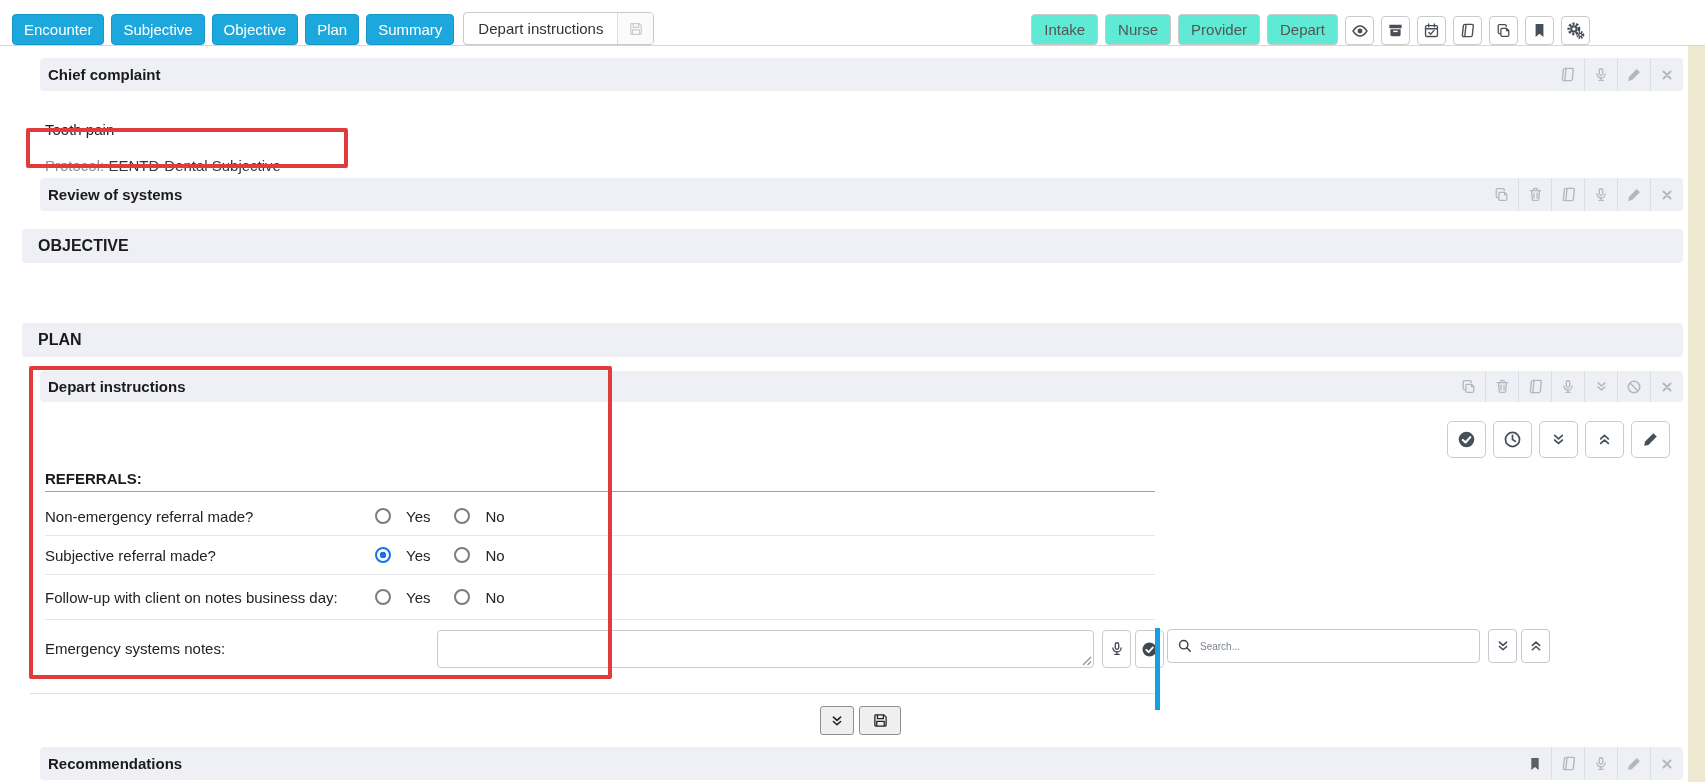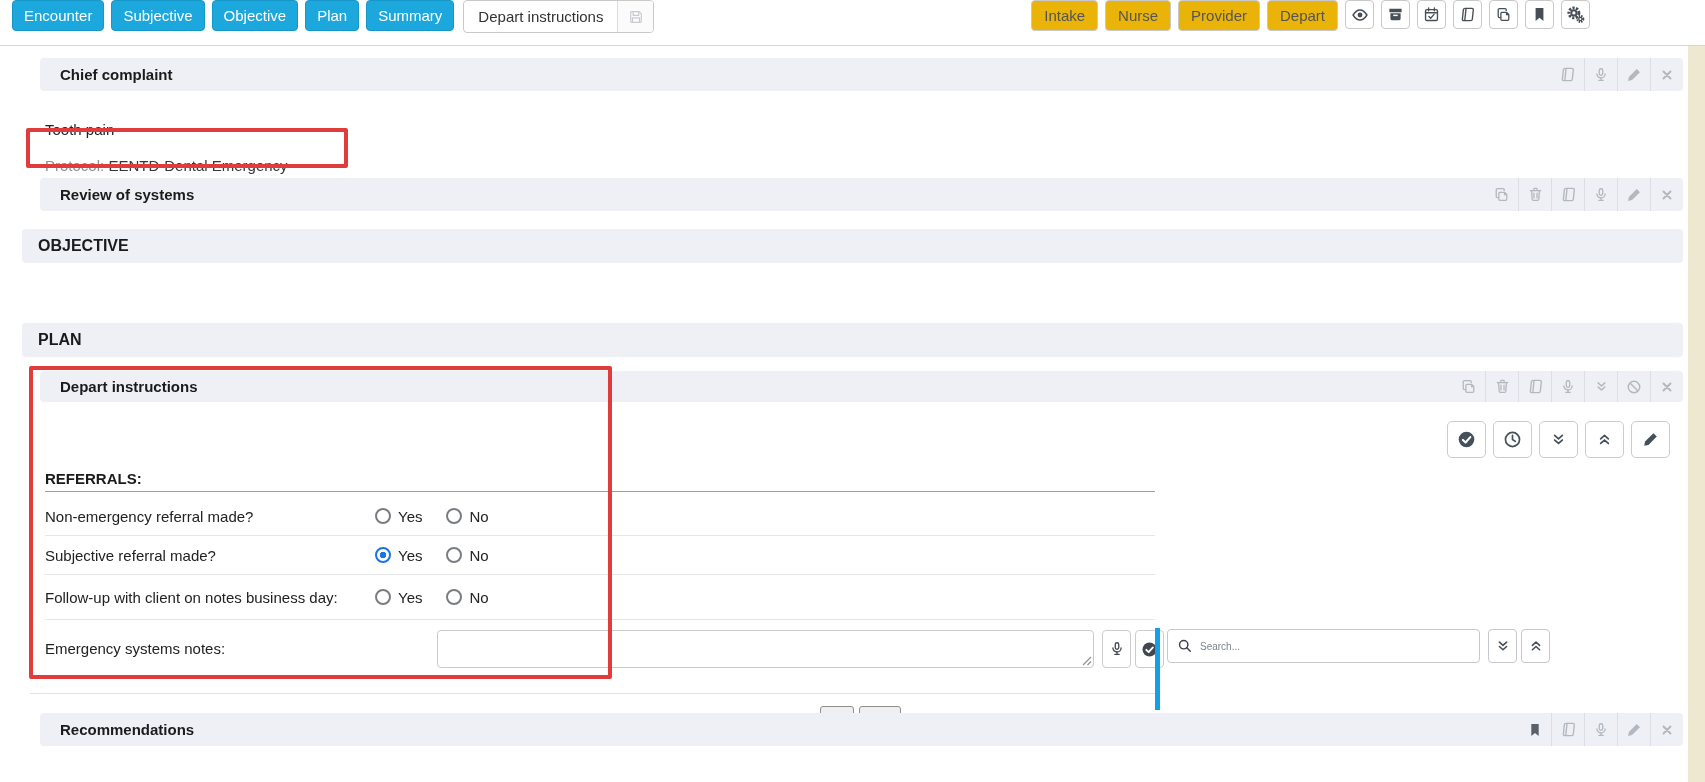--- a/index.html
+++ b/index.html
@@ -5,40 +5,40 @@
   * { margin:0; padding:0; box-sizing:border-box; }
   html,body { background:#fff; }
   #page {
     position:relative; width:1705px; height:782px; overflow:hidden;
     background:#fff; font-family:"Liberation Sans", sans-serif; font-size:15px; color:#212529;
   }
   svg.ic { display:block; }
 
   
   .toolbar { position:absolute; left:0; top:0; width:100%; height:46px; background:#fff;
-    border-bottom:1px solid #d6d6d6; display:flex; align-items:flex-start; gap:7px; padding:0 115px 0 12px; z-index:5; }
+    border-bottom:1px solid #d6d6d6; display:flex; align-items:flex-end; gap:7px; padding:0 115px 0 12px; z-index:5; }
   .btab { height:31px; padding:0 11px; background:#1CA8DD; border:1px solid #1697c9; border-radius:4px;
     color:#fff; display:flex; align-items:center; cursor:pointer; }
   .note-group { height:33px; display:flex; align-items:stretch; border:1px solid #c9c9c9; border-radius:4px;
     background:#fff; overflow:hidden; margin-left:2px; }
   .note-label { padding:0 14px; display:flex; align-items:center; color:#333; }
   .note-save { width:36px; border-left:1px solid #dcdcdc; background:#fbfbfb; color:#c7cbd1;
     display:flex; align-items:center; justify-content:center; }
   .tb-spacer { flex:1; }
-  .stage { height:31px; padding:0 12px; background:#eab308; border:1px solid #c9c9c9; border-radius:4px;
+  .stage { height:31px; padding:0 12px; background:#5eead4; border:1px solid #c9c9c9; border-radius:4px;
     color:#555; display:flex; align-items:center; cursor:pointer; }
   .icobtn { width:29px; height:29px; background:#fff; border:1px solid #c9c9c9; border-radius:4px;
     color:#474e56; display:flex; align-items:center; justify-content:center; cursor:pointer; }
 
   
   .edge-strip { position:absolute; right:0; top:46px; width:17px; height:736px; background:#efe8d1; }
 
   
   .hdr { position:absolute; left:40px; right:22px; height:33px; background:#eef0f5; border-radius:4px;
-    display:flex; align-items:center; padding-left:20px; font-weight:bold; color:#1b1b1b; }
+    display:flex; align-items:center; padding-left:8px; font-weight:bold; color:#1b1b1b; }
   .cat { position:absolute; left:22px; right:22px; height:34px; background:#eef0f5; border-radius:4px;
     display:flex; align-items:center; padding-left:16px; font-weight:bold; font-size:16px; color:#1b1b1b; }
   .acts { margin-left:auto; display:flex; align-items:stretch; height:100%; font-weight:normal; }
   .act { width:33px; display:flex; align-items:center; justify-content:center; color:#b2b7c0; cursor:pointer; }
   .act + .act { border-left:1px solid #dcdee5; }
   .act.dark { color:#596069; }
 
   .plain-text { position:absolute; left:45px; color:#222;margin-top:18px; }
   .proto-label { color:#8a8f97; }
   .proto-value { color:#33373c; }
@@ -49,21 +49,21 @@
   
   .tools { position:absolute; top:421px; right:35px; display:flex; gap:7px; }
   .toolbtn { width:39px; height:37px; background:#fff; border:1px solid #ccc; border-radius:5px;
     color:#46505a; display:flex; align-items:center; justify-content:center; cursor:pointer; }
 
   .referrals-h { position:absolute; left:45px; top:470px; width:1110px; padding-bottom:4px;
     border-bottom:1px solid #99a0a8; font-weight:bold; color:#1b1b1b; }
   .qrow { position:absolute; left:45px; width:1110px; border-bottom:1px solid #e4e6ea;
     display:flex; align-items:center; color:#222; }
   .qopts { position:absolute; left:330px; display:flex; align-items:center; gap:24px; }
-  .opt { display:flex; align-items:center; gap:7px; }
+  .opt { display:flex; align-items:center; gap:15px; }
   input[type=radio] { appearance:none; -webkit-appearance:none; width:16px; height:16px; border:2px solid #797d82;
     border-radius:50%; background:#fff; cursor:pointer; }
   input[type=radio]:checked { border-color:#1a73e8; background:radial-gradient(circle,#1a73e8 36%,#fff 42%); }
 
   .notes-area { position:absolute; left:437px; top:630px; width:657px; height:38px; border:1px solid #c7cacf;
     border-radius:4px; background:#fff; resize:none; font-family:"Liberation Sans",sans-serif; font-size:15px;
     padding:6px 8px; color:#222; outline:none; }
   .grip { position:absolute; left:1082px; top:656px; color:#8d9097; pointer-events:none; }
   .sqbtn { position:absolute; top:630px; width:29px; height:38px; background:#fff; border:1px solid #ccc;
     border-radius:4px; color:#40474f; display:flex; align-items:center; justify-content:center; cursor:pointer; }
@@ -271,21 +271,21 @@
       <span class="act">
           <svg class="ic" width="14" height="14">
             <use href="#i-close"></use>
           </svg>
         </span>
     </div>
   </div>
   <div class="plain-text" style="top:103px">Tooth pain</div>
   <div class="plain-text" style="top:139px">
     <span class="proto-label">Protocol:</span>
-    <span class="proto-value">EENTD-Dental Emergency</span>
+    <span class="proto-value">EENTD-Dental Subjective</span>
   </div>
   <div class="annot" style="left:26px; top:128px; width:322px; height:40px"></div>
 
   <div class="hdr" style="top:178px">
     <span>Review of systems</span>
     <div class="acts">
       <span class="act">
           <svg class="ic" width="17" height="17">
             <use href="#i-copy"></use>
           </svg>
@@ -487,21 +487,21 @@
       <svg class="ic" width="16" height="16">
         <use href="#i-chevdd"></use>
       </svg>
     </div>
   <div class="fbtn" style="left:859px; width:42px">
       <svg class="ic" width="17" height="17">
         <use href="#i-save"></use>
       </svg>
     </div>
 
-  <div class="hdr" style="top:713px">
+  <div class="hdr" style="top:747px">
     <span>Recommendations</span>
     <div class="acts">
       <span class="act dark">
           <svg class="ic" width="16" height="16">
             <use href="#i-bookmark"></use>
           </svg>
         </span>
       <span class="act">
           <svg class="ic" width="17" height="17">
             <use href="#i-book"></use>

